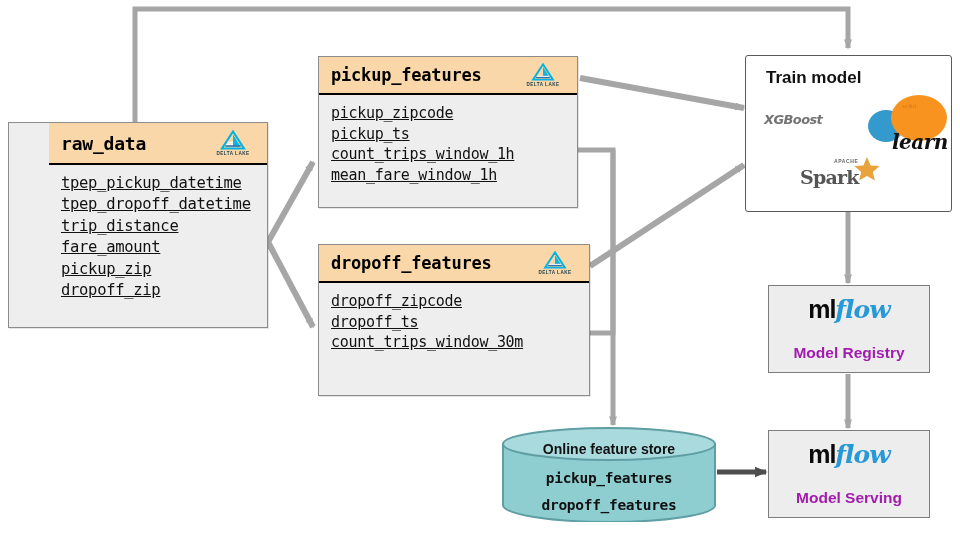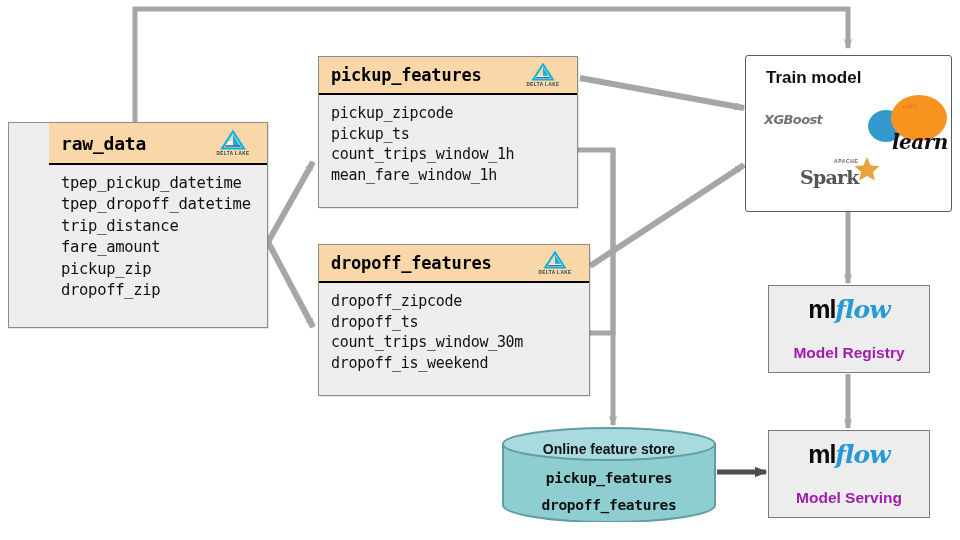--- a/index.html
+++ b/index.html
@@ -14,21 +14,21 @@
   
   .tbl{position:absolute;box-sizing:border-box;background:#eeeeee;
        border:1px solid #8c8c8c;box-shadow:1px 1px 0 rgba(0,0,0,.10);}
   .tbl-head{box-sizing:border-box;background:#fad7a8;border-bottom:2px solid #000;
             display:flex;align-items:center;justify-content:space-between;
             padding:0 10px 0 12px;}
   .tbl-title{font-family:"DejaVu Sans Mono","Liberation Mono",monospace;
              font-weight:700;color:#000;letter-spacing:-0.2px;white-space:nowrap;}
   .tbl-body{font-family:"DejaVu Sans Mono","Liberation Mono",monospace;
             color:#111;padding:8px 0 6px 12px;line-height:1.38;letter-spacing:-0.3px;}
-  .tbl-body div{white-space:nowrap;}
+  .tbl-body div{white-space:nowrap;text-decoration:underline;}
 
   
   .delta{display:flex;flex-direction:column;align-items:center;justify-content:center;
          width:48px;}
   .delta .dl-txt{font-size:4.6px;font-weight:700;letter-spacing:.5px;color:#1b3a4b;
                  margin-top:1px;font-family:"Liberation Sans",sans-serif;}
 
   
   #train-model{position:absolute;box-sizing:border-box;background:#fff;
       border:1.6px solid #5a5a5a;border-radius:3px;}
@@ -172,21 +172,20 @@
           <path d="M6.2 15.4 L19.8 15.4" stroke="#ffffff" stroke-width="2.2"></path>
           <path d="M5.4 16.2 L20.6 16.2" stroke="#2f6fa8" stroke-width="1.5"></path>
         </svg>
         <span class="dl-txt">DELTA LAKE</span>
       </span>
     </div>
     <div class="tbl-body" style="font-size:15px;">
       <div>dropoff_zipcode</div>
       <div>dropoff_ts</div>
       <div>count_trips_window_30m</div>
-      <div>dropoff_is_weekend</div>
     </div>
   </div>
 
   <div id="train-model" style="left:745px;top:55px;width:207px;height:157px;">
     <div class="train-label">Train model</div>
 
     <div class="logo-xgboost">XGBoost</div>
 
     <div class="logo-sklearn">
       <svg width="92" height="54" viewBox="0 0 92 54" aria-hidden="true">

